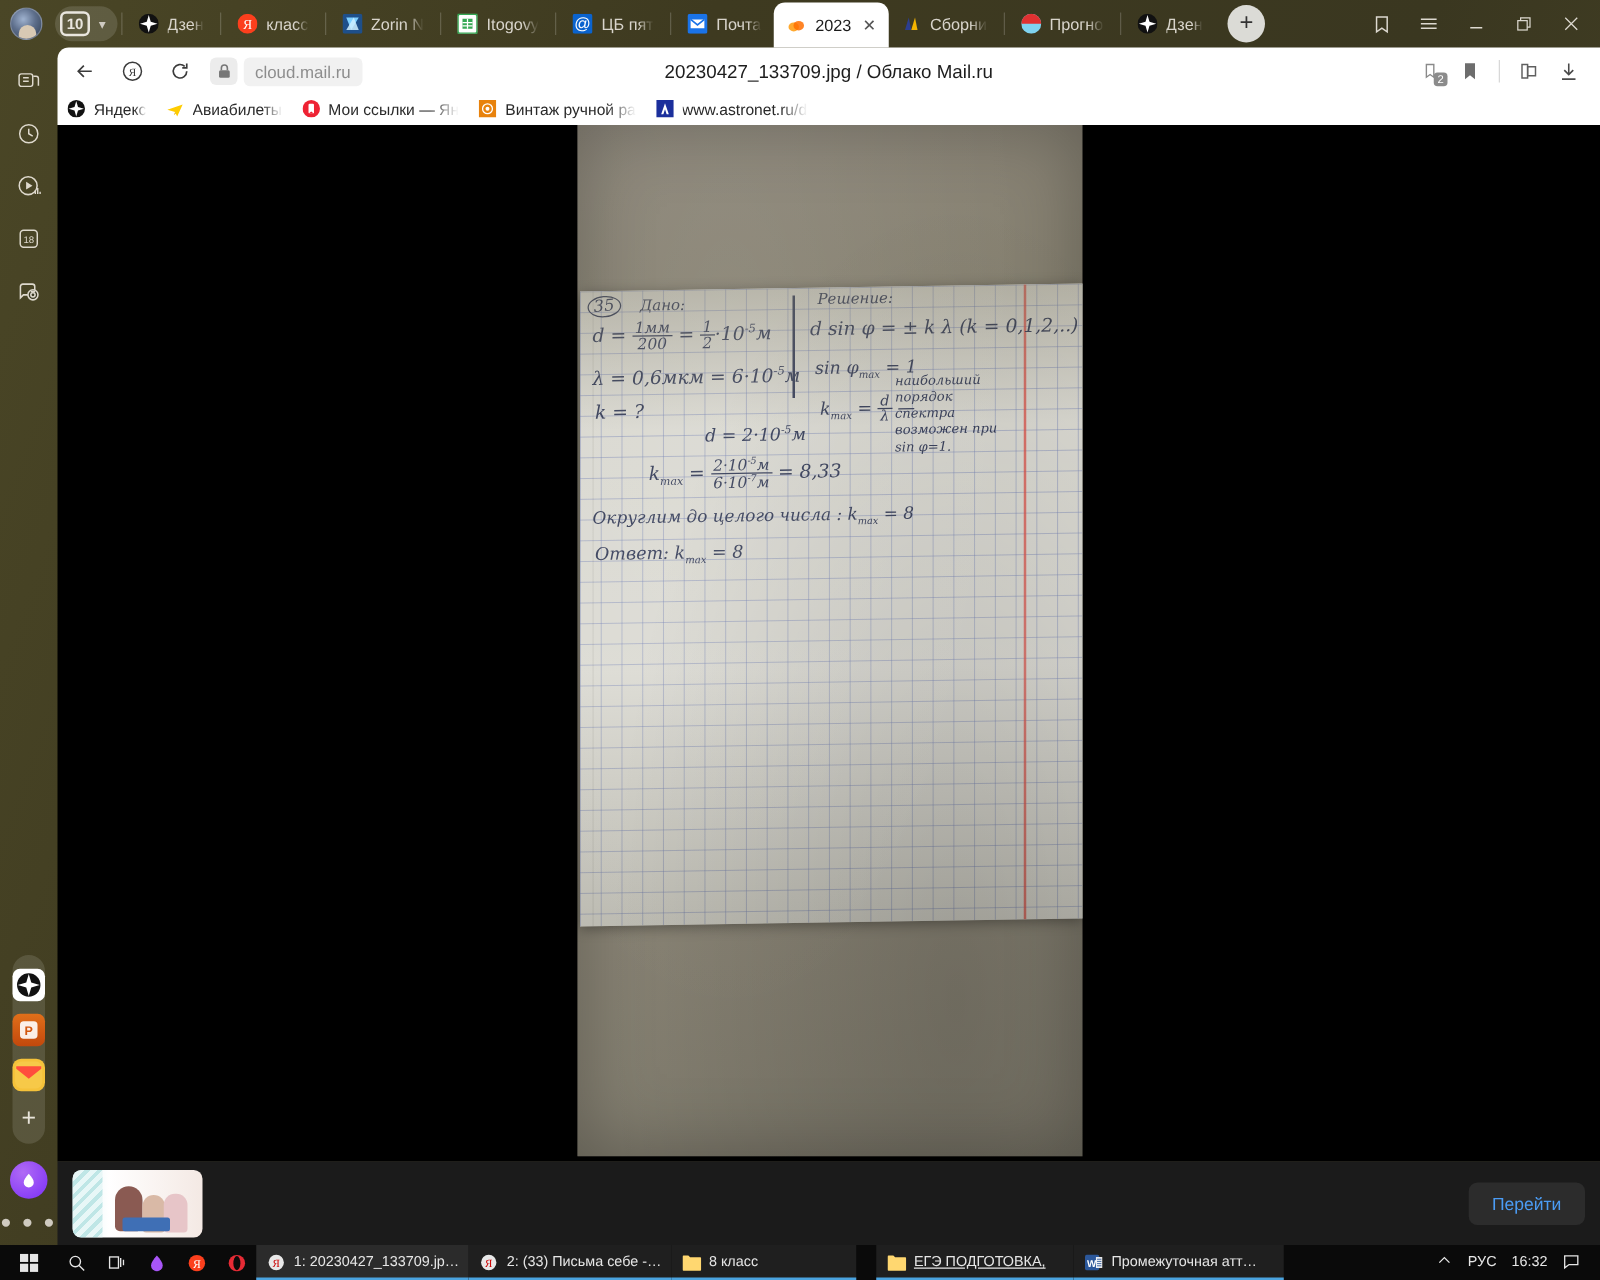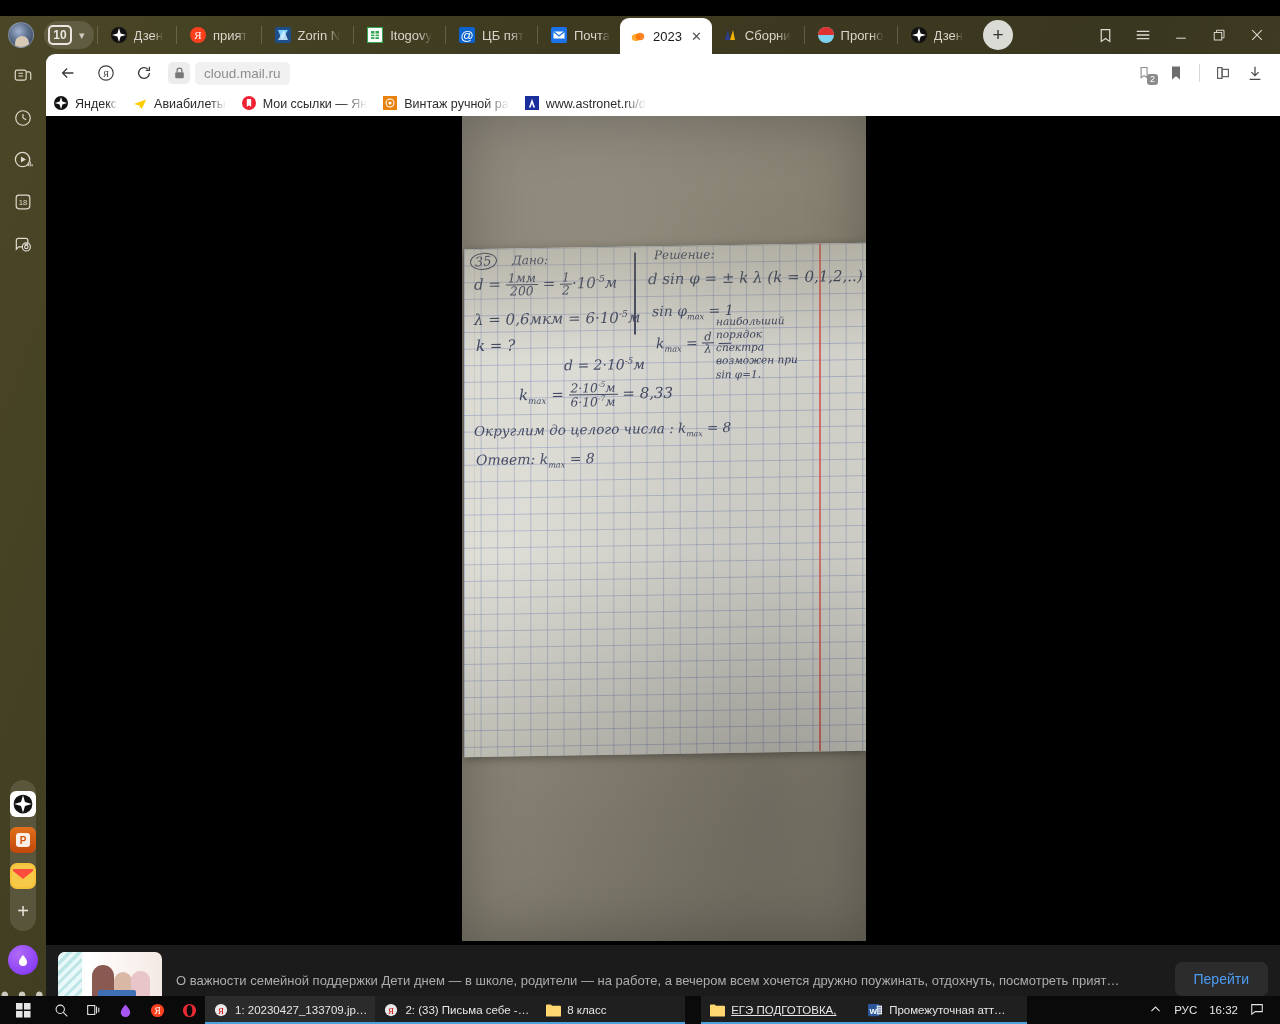--- a/index.html
+++ b/index.html
@@ -6,21 +6,21 @@
   html, body {
     width: 1280px; height: 1024px;
     overflow: hidden;
     background: #000;
     font-family: "Liberation Sans", sans-serif;
   }
   #app { position: relative; width: 1280px; height: 1024px; }
 
   
   .browser {
-    position: absolute; left: 0; top: 16px; width: 1280px; height: 996px;
+    position: absolute; left: 0; top: 0; width: 1280px; height: 996px;
     background: #3b3a24;
     background: linear-gradient(110deg,#4a4626 0%, #3e3a20 35%, #3a3720 70%, #474326 100%);
   }
 
   
   .tabstrip {
     position: absolute; left: 0; top: 0; width: 1280px; height: 38px;
     display: flex; align-items: center;
   }
   .tb-avatar {
@@ -201,21 +201,21 @@
     flex: 0 0 auto; background: #2c2c2c; color: #4b9cf5; font-size: 14px;
     padding: 9px 19px; border-radius: 7px; margin-left: 14px;
   }
 
   
   .sidebar {
     position: absolute; left: 0; top: 38px; width: 46px; height: 958px;
     display: flex; flex-direction: column; align-items: center; padding-top: 12px;
   }
   .sb-i { width: 30px; height: 30px; margin-bottom: 12px; color: #ded9cd;
-          display: flex; align-items: flex-start; justify-content: center; }
+          display: flex; align-items: center; justify-content: center; }
   .sb-bottom { margin-top: auto; display:flex; flex-direction:column; align-items:center; padding-bottom:6px;}
   .sb-group { background: rgba(255,255,255,.12); border-radius: 16px; padding: 6px 0; display:flex; flex-direction:column; align-items:center;}
   .sb-app { width: 26px; height: 26px; border-radius: 6px; margin: 5px 0; display:flex; align-items:center; justify-content:center; }
   .sb-plus { color:#e8e4da; font-size:20px; font-weight:300; margin:6px 0 2px; }
   .alice { width: 30px; height: 30px; border-radius: 50%; margin: 14px 0 10px;
            background: radial-gradient(circle at 35% 30%, #b06af5, #7b2ff7); display:flex; align-items:center; justify-content:center;}
   .dots { color:#cfcac0; font-size: 15px; letter-spacing: 2px; margin-bottom: 4px;}
 
   
   .taskbar {
@@ -257,21 +257,21 @@
       </div>
       <div class="tsep"></div>
 
       <div class="tab">
         <span class="fav">
             <svg width="16" height="16" viewBox="0 0 16 16">
               <circle cx="8" cy="8" r="8" fill="#fc3f1d"></circle>
               <text x="8" y="12" font-size="11" font-family="Liberation Serif, serif" fill="#fff" text-anchor="middle">Я</text>
             </svg>
           </span>
-        <span class="tlabel">прият</span>
+        <span class="tlabel">класс</span>
       </div>
       <div class="tsep"></div>
 
       <div class="tab">
         <span class="fav">
             <svg width="16" height="16" viewBox="0 0 16 16">
               <rect width="16" height="16" rx="2" fill="#1e4f8a"></rect>
               <path d="M3 3 L13 3 L7 13 Z" fill="#7fd0ff"></path>
               <path d="M3 13 L9 3 L13 13 Z" fill="#cfefff" opacity=".85"></path>
             </svg>
@@ -385,20 +385,21 @@
         </div>
         <div class="wbtn">
           <svg width="16" height="16" viewBox="0 0 20 20" stroke="currentColor" stroke-width="1.3">
               <path d="M4 4l12 12M16 4L4 16"></path>
             </svg>
         </div>
       </div>
     </div>
 
     <div class="toolbar">
+      <div class="pagetitle">20230427_133709.jpg / Облако Mail.ru</div>
 
       <div class="tbtn">
         <svg width="18" height="18" viewBox="0 0 20 20" fill="none" stroke="currentColor" stroke-width="1.5">
             <path d="M16 10H4M9 5l-5 5 5 5"></path>
           </svg>
       </div>
       <div class="tbtn">
         <svg width="18" height="18" viewBox="0 0 20 20" fill="none" stroke="currentColor" stroke-width="1.3">
             <circle cx="10" cy="10" r="8"></circle>
             <text x="10" y="14" font-size="10" fill="currentColor" stroke="none" text-anchor="middle" font-family="Liberation Serif, serif">Я</text>
@@ -557,21 +558,20 @@
 
     <div class="adblock">
       <div class="adthumb">
         <div class="strip"></div>
         <div class="fig1"></div>
         <div class="fig2"></div>
         <div class="fig3"></div>
         <div class="book"></div>
       </div>
       <div class="adtext">
-        <div class="addesc">О важности семейной поддержки Дети днем — в школе, родители — на работе, а вечером всем хочется дружно поужинать, отдохнуть, посмотреть прият…</div>
       </div>
       <div class="adbtn">Перейти</div>
     </div>
 
     <div class="sidebar">
       <div class="sb-i">
         <svg width="20" height="20" viewBox="0 0 22 22" fill="none" stroke="currentColor" stroke-width="1.3">
             <rect x="2.5" y="4.5" width="12" height="11" rx="2"></rect>
             <path d="M6 8h5M6 11h5"></path>
             <path d="M15 6.5h2.5a2 2 0 0 1 2 2V15"></path>

